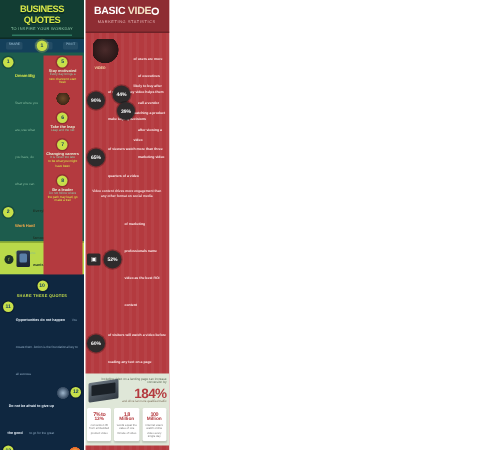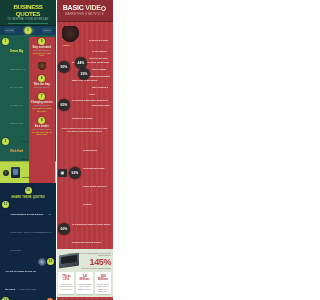--- a/index.html
+++ b/index.html
@@ -383,21 +383,21 @@
         <span class="pct">60%</span>
         <span class="txt">
           <span class="t1">of visitors will watch a video before reading any text on a page</span>
         </span>
       </div>
     </div>
 
     <div class="r-light">
       <div class="lap"></div>
       <div class="cap">Including video on a landing page can increase conversion by</div>
-      <div class="big">145%</div>
+      <div class="big">184%</div>
       <div class="cap2">and drive far more qualified traffic</div>
 
       <div class="three">
         <div class="card">
           <div class="cn">7% to</div>
           <div class="cu">13%</div>
           <div class="cd">conversion lift from embedded product video</div>
         </div>
         <div class="card">
           <div class="cn">1.8</div>

